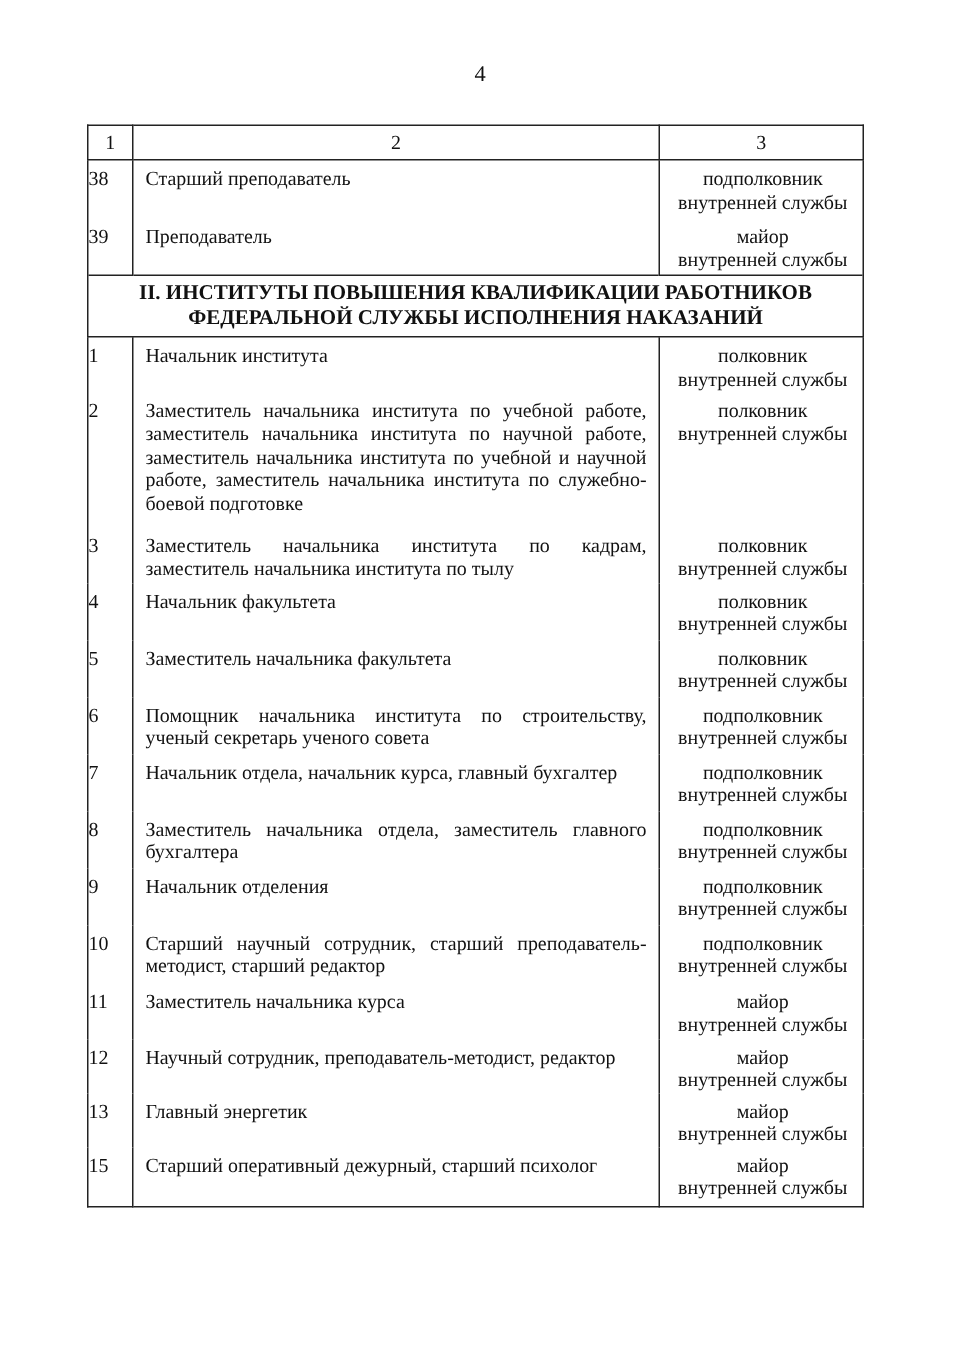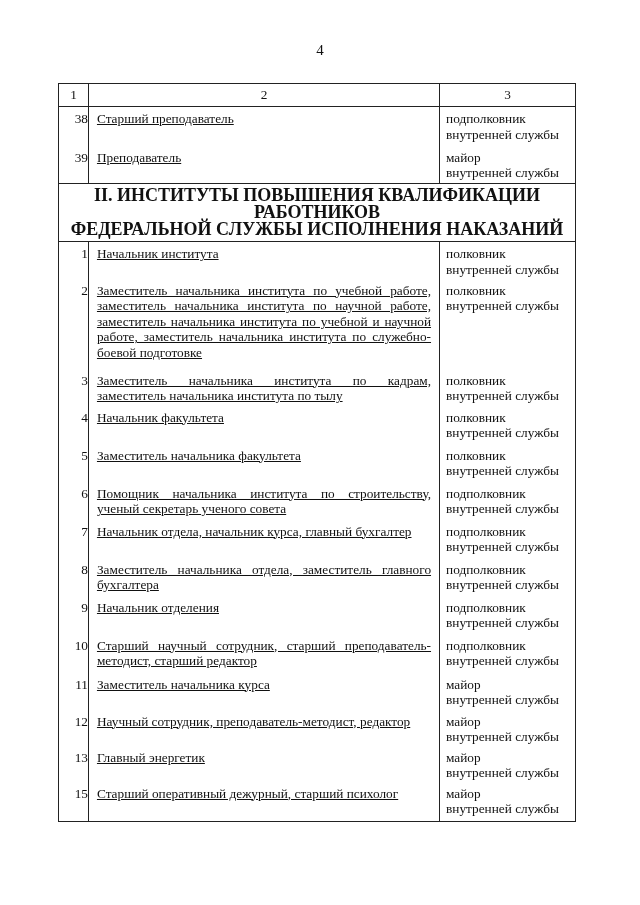--- a/index.html
+++ b/index.html
@@ -21,26 +21,26 @@
     border-left: 1.2px solid #222; border-right: 1.2px solid #222;
     vertical-align: top; padding: 0;
   }
   col.c1 { width: 30px; }
   col.c2 { width: 352px; }
   col.c3 { width: 136px; }
   tr.head td {
     border-top: 1.4px solid #222; border-bottom: 1.4px solid #222;
     text-align: center; height: 22px; vertical-align: middle;
   }
-  td.num { text-align: right; padding-top: 4px !important; }
-  td.title { padding: 4px 8px 0 8px !important; text-align: justify; text-decoration: underline; }
-  td.rank { padding: 4px 4px 0 6px !important; }
+  td.num { text-align: left; padding-top: 4px !important; }
+  td.title { padding: 4px 8px 0 8px !important; text-align: justify; }
+  td.rank { padding: 4px 4px 0 6px !important; text-align: center; }
   tr.section td {
     border-top: 1.4px solid #222; border-bottom: 1.4px solid #222;
-    text-align: center; font-weight: bold; font-size: 18px; line-height: 17px;
+    text-align: center; font-weight: bold; font-size: 14px; line-height: 17px;
     padding: 3px 4px 3px 4px !important;
   }
   tr.last td { border-bottom: 1.4px solid #222; }
   .rank-line { display: block; white-space: nowrap; }
 </style>
 </head>
 <body>
 
 <div class="page-number">4</div>
 

